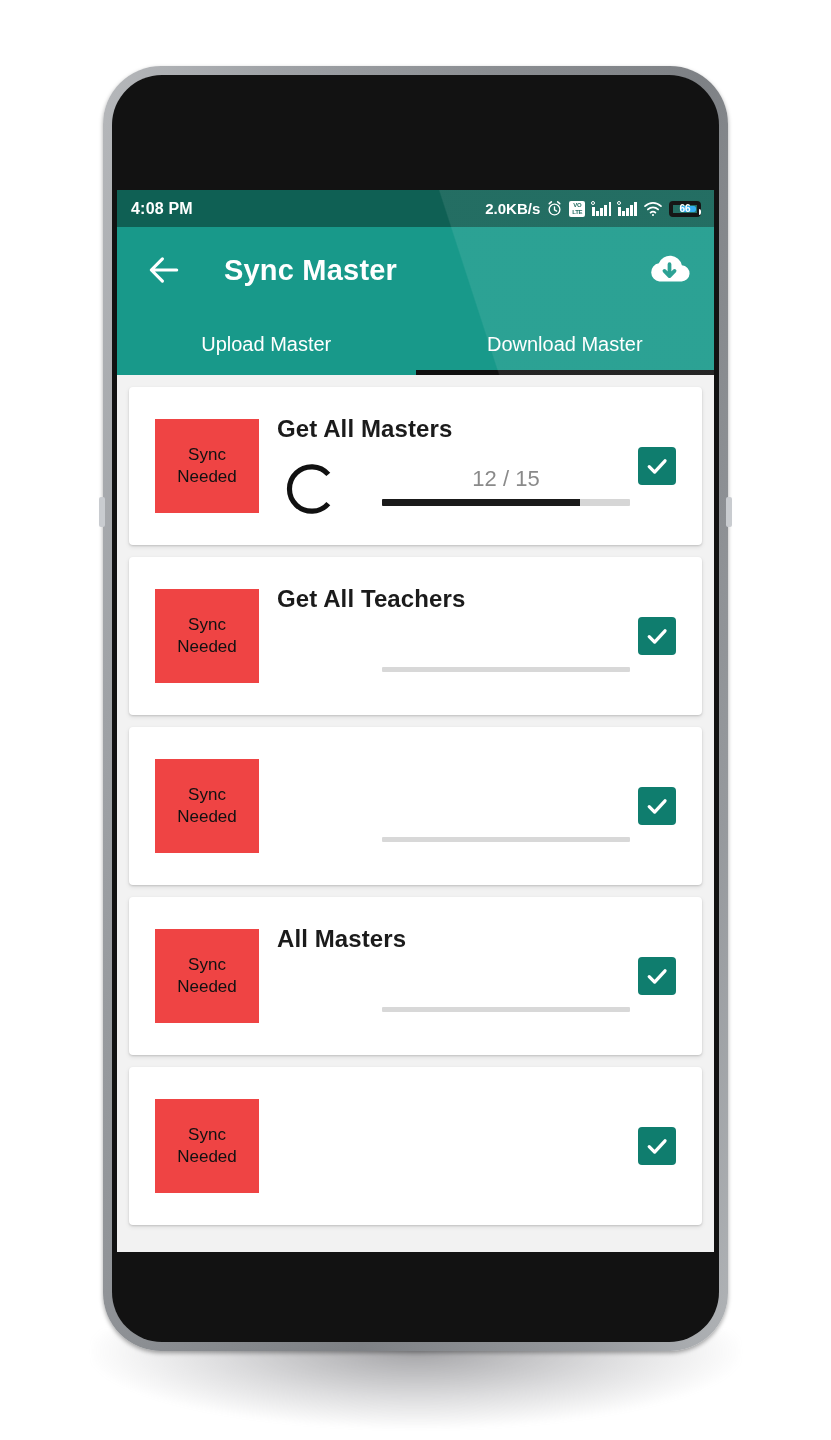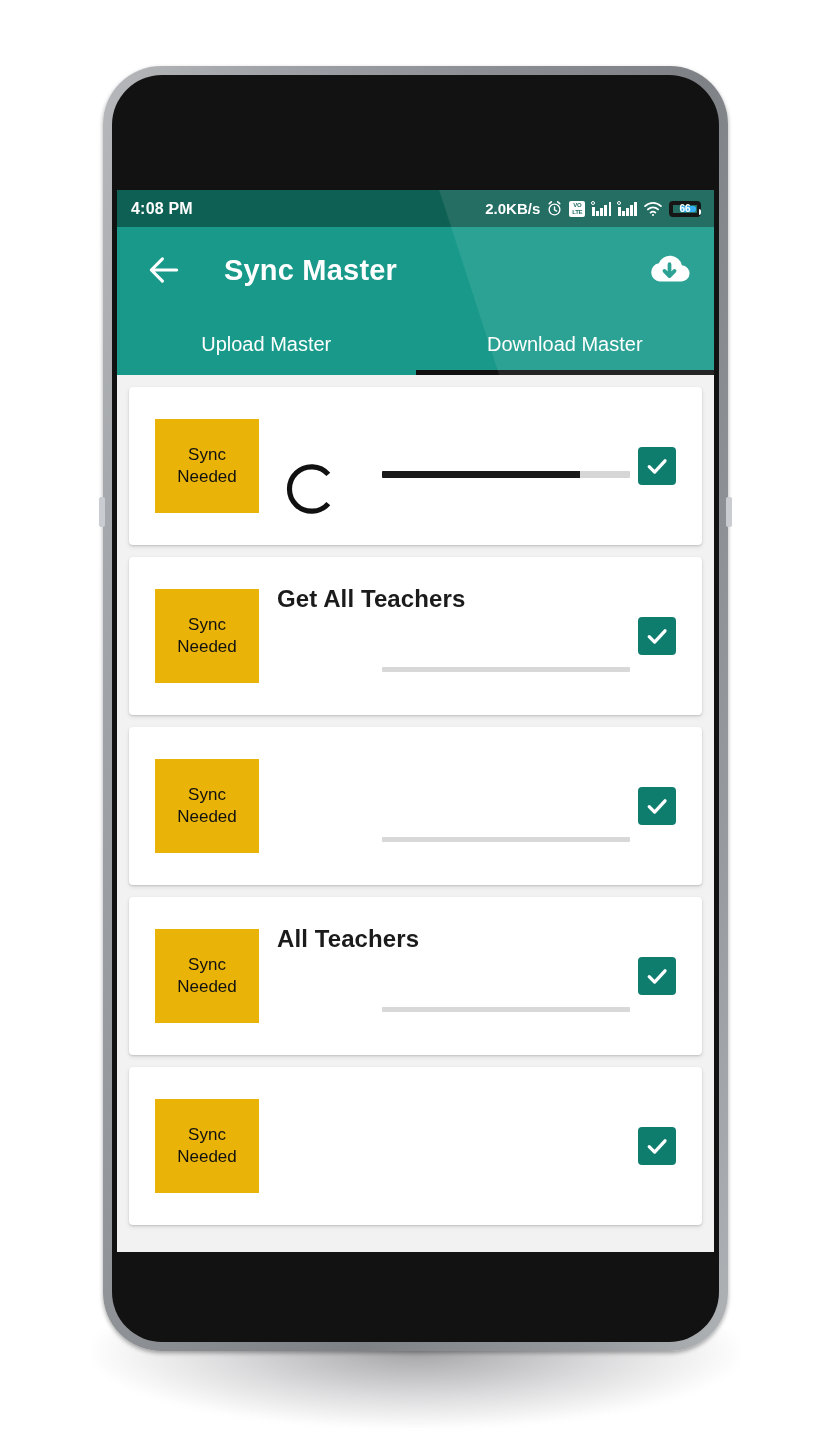--- a/index.html
+++ b/index.html
@@ -124,21 +124,21 @@
     background:#f2f2f2;overflow:hidden;
   }
   .card{
     margin:12px 12px 0 12px;
     background:#ffffff;border-radius:4px;
     box-shadow:0 1px 2px rgba(0,0,0,.14),0 2px 5px rgba(0,0,0,.09);
     height:158px;position:relative;box-sizing:border-box;
   }
   .badge{
     position:absolute;left:26px;top:32px;width:104px;height:94px;
-    background:#eab308;
+    background:#ef4444;
     display:flex;flex-direction:column;align-items:center;justify-content:center;
     color:#111111;font-size:17px;line-height:22px;text-align:center;
   }
   .card-title{
     position:absolute;left:148px;top:28px;
     font-size:24px;font-weight:bold;color:#1b1b1b;letter-spacing:.1px;
   }
   .spinner{position:absolute;left:155px;top:74px;width:56px;height:56px;}
   .progress-wrap{position:absolute;left:253px;right:72px;top:78px;}
   .counter{
@@ -247,24 +247,26 @@
 
   <div id="sheen"></div>
 
   <div id="content">
 
     <div class="card">
       <div class="badge">
         <span>Sync</span>
         <span>Needed</span>
       </div>
+      <div class="card-title">Get All Masters</div>
       <svg class="spinner" viewBox="0 0 48 48">
         <path d="M38 11.5A19 19 0 1 0 38 36.5" fill="none" stroke="#111111" stroke-width="4.4" stroke-linecap="butt"></path>
       </svg>
       <div class="progress-wrap">
+        <div class="counter">12 / 15</div>
         <div class="bar-track">
           <div class="bar-fill" style="width: 80%;"></div>
         </div>
       </div>
       <div class="checkbox">
         <svg viewBox="0 0 24 24">
             <path d="M4.8 12.6 9.8 17.6 19.4 7.2" fill="none" stroke="#fff" stroke-width="3" stroke-linecap="round" stroke-linejoin="round"></path>
           </svg>
       </div>
     </div>
@@ -302,21 +304,21 @@
             <path d="M4.8 12.6 9.8 17.6 19.4 7.2" fill="none" stroke="#fff" stroke-width="3" stroke-linecap="round" stroke-linejoin="round"></path>
           </svg>
       </div>
     </div>
 
     <div class="card">
       <div class="badge">
         <span>Sync</span>
         <span>Needed</span>
       </div>
-      <div class="card-title">All Teachers</div>
+      <div class="card-title">All Masters</div>
       <div class="progress-wrap empty">
         <div class="bar-track thin">
           <div class="bar-fill" style="width: 0%;"></div>
         </div>
       </div>
       <div class="checkbox">
         <svg viewBox="0 0 24 24">
             <path d="M4.8 12.6 9.8 17.6 19.4 7.2" fill="none" stroke="#fff" stroke-width="3" stroke-linecap="round" stroke-linejoin="round"></path>
           </svg>
       </div>

